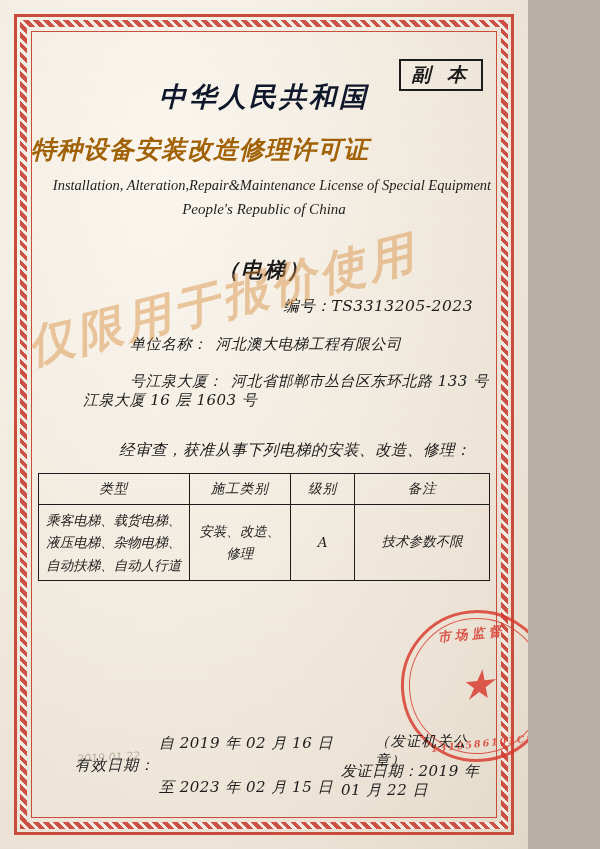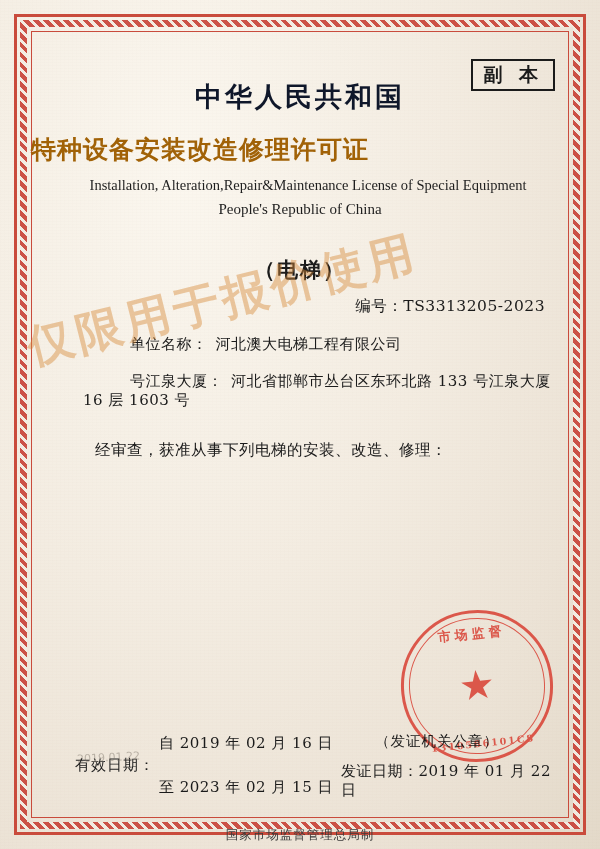--- a/index.html
+++ b/index.html
@@ -2,25 +2,26 @@
 <html><head>
 <meta charset="utf-8">
 <style>
   html, body {
     margin: 0;
     padding: 0;
     background: #b8b0a6;
   }
   #page {
     position: relative;
-    width: 600px;
+    width: 528px;
     height: 849px;
     overflow: hidden;
     background: #f3ece2;
     font-family: "Liberation Serif", serif;
+    font-style: italic;
   }
   
   #paper-bg {
     position: absolute;
     inset: 0;
     background:
       radial-gradient(ellipse at 30% 20%, #fbf7ef 0%, #f3ece1 45%, #ece3d6 75%, #e3d9c9 100%);
   }
   #paper-noise {
     position: absolute;
@@ -125,21 +126,21 @@
     margin-top: 18px;
     padding-left: 52px;
     font-size: 15px;
     color: #1b1b1b;
     font-family: "DejaVu Serif", serif;
     letter-spacing: .5px;
   }
   .field-label { margin-right: 8px; margin-left: 47px; }
   .scope-line {
     margin-top: 30px;
-    padding-left: 64px;
+    padding-left: 88px;
     font-size: 15.5px;
     color: #1b1b1b;
     font-family: "DejaVu Serif", serif;
     letter-spacing: .5px;
   }
   table.main-table {
     margin: 12px auto 0 auto;
     border-collapse: collapse;
     width: 452px;
     color: #1b1b1b;
@@ -299,35 +300,52 @@
     <div class="field-row">
       <span class="field-label">单位名称：</span><span>河北澳大电梯工程有限公司</span>
     </div>
 
     <div class="field-row">
       <span class="field-label">号江泉大厦：</span><span>河北省邯郸市丛台区东环北路 133 号江泉大厦 16 层 1603 号</span>
     </div>
 
     <div class="scope-line">经审查，获准从事下列电梯的安装、改造、修理：</div>
 
+    <table class="main-table">
+      <thead>
+        <tr>
+          <th>类型</th>
+          <th>施工类别</th>
+          <th>级别</th>
+          <th>备注</th>
+        </tr>
+      </thead>
+      <tbody>
+        <tr>
+          <td class="cell-type">乘客电梯、载货电梯、<br>液压电梯、杂物电梯、<br>自动扶梯、自动人行道</td>
+          <td class="cell-work">安装、改造、<br>修理</td>
+          <td class="cell-level">A</td>
+          <td class="cell-remark">技术参数不限</td>
+        </tr>
+      </tbody>
+    </table>
 
     <div id="seal">
       <div class="ring-inner"></div>
       <div class="seal-top">市场监督</div>
       <div class="star">★</div>
       <div class="seal-bottom">1310586101C8</div>
     </div>
 
     <div id="dates">
       <div id="issuer-label">（发证机关公章）</div>
       <div id="valid-label">有效日期：</div>
       <div id="valid-from">自 2019 年 02 月 16 日</div>
       <div id="valid-to">至 2023 年 02 月 15 日</div>
       <div id="issue-date">发证日期：2019 年 01 月 22 日</div>
     </div>
 
     <div id="faint-stamp">2019.01.22</div>
 
-    <div id="footer">国家市场监督管理总局制</div>
   </div>
 
   <div id="watermark">仅限用于报价使用</div>
 </div>
 
 </body></html>

